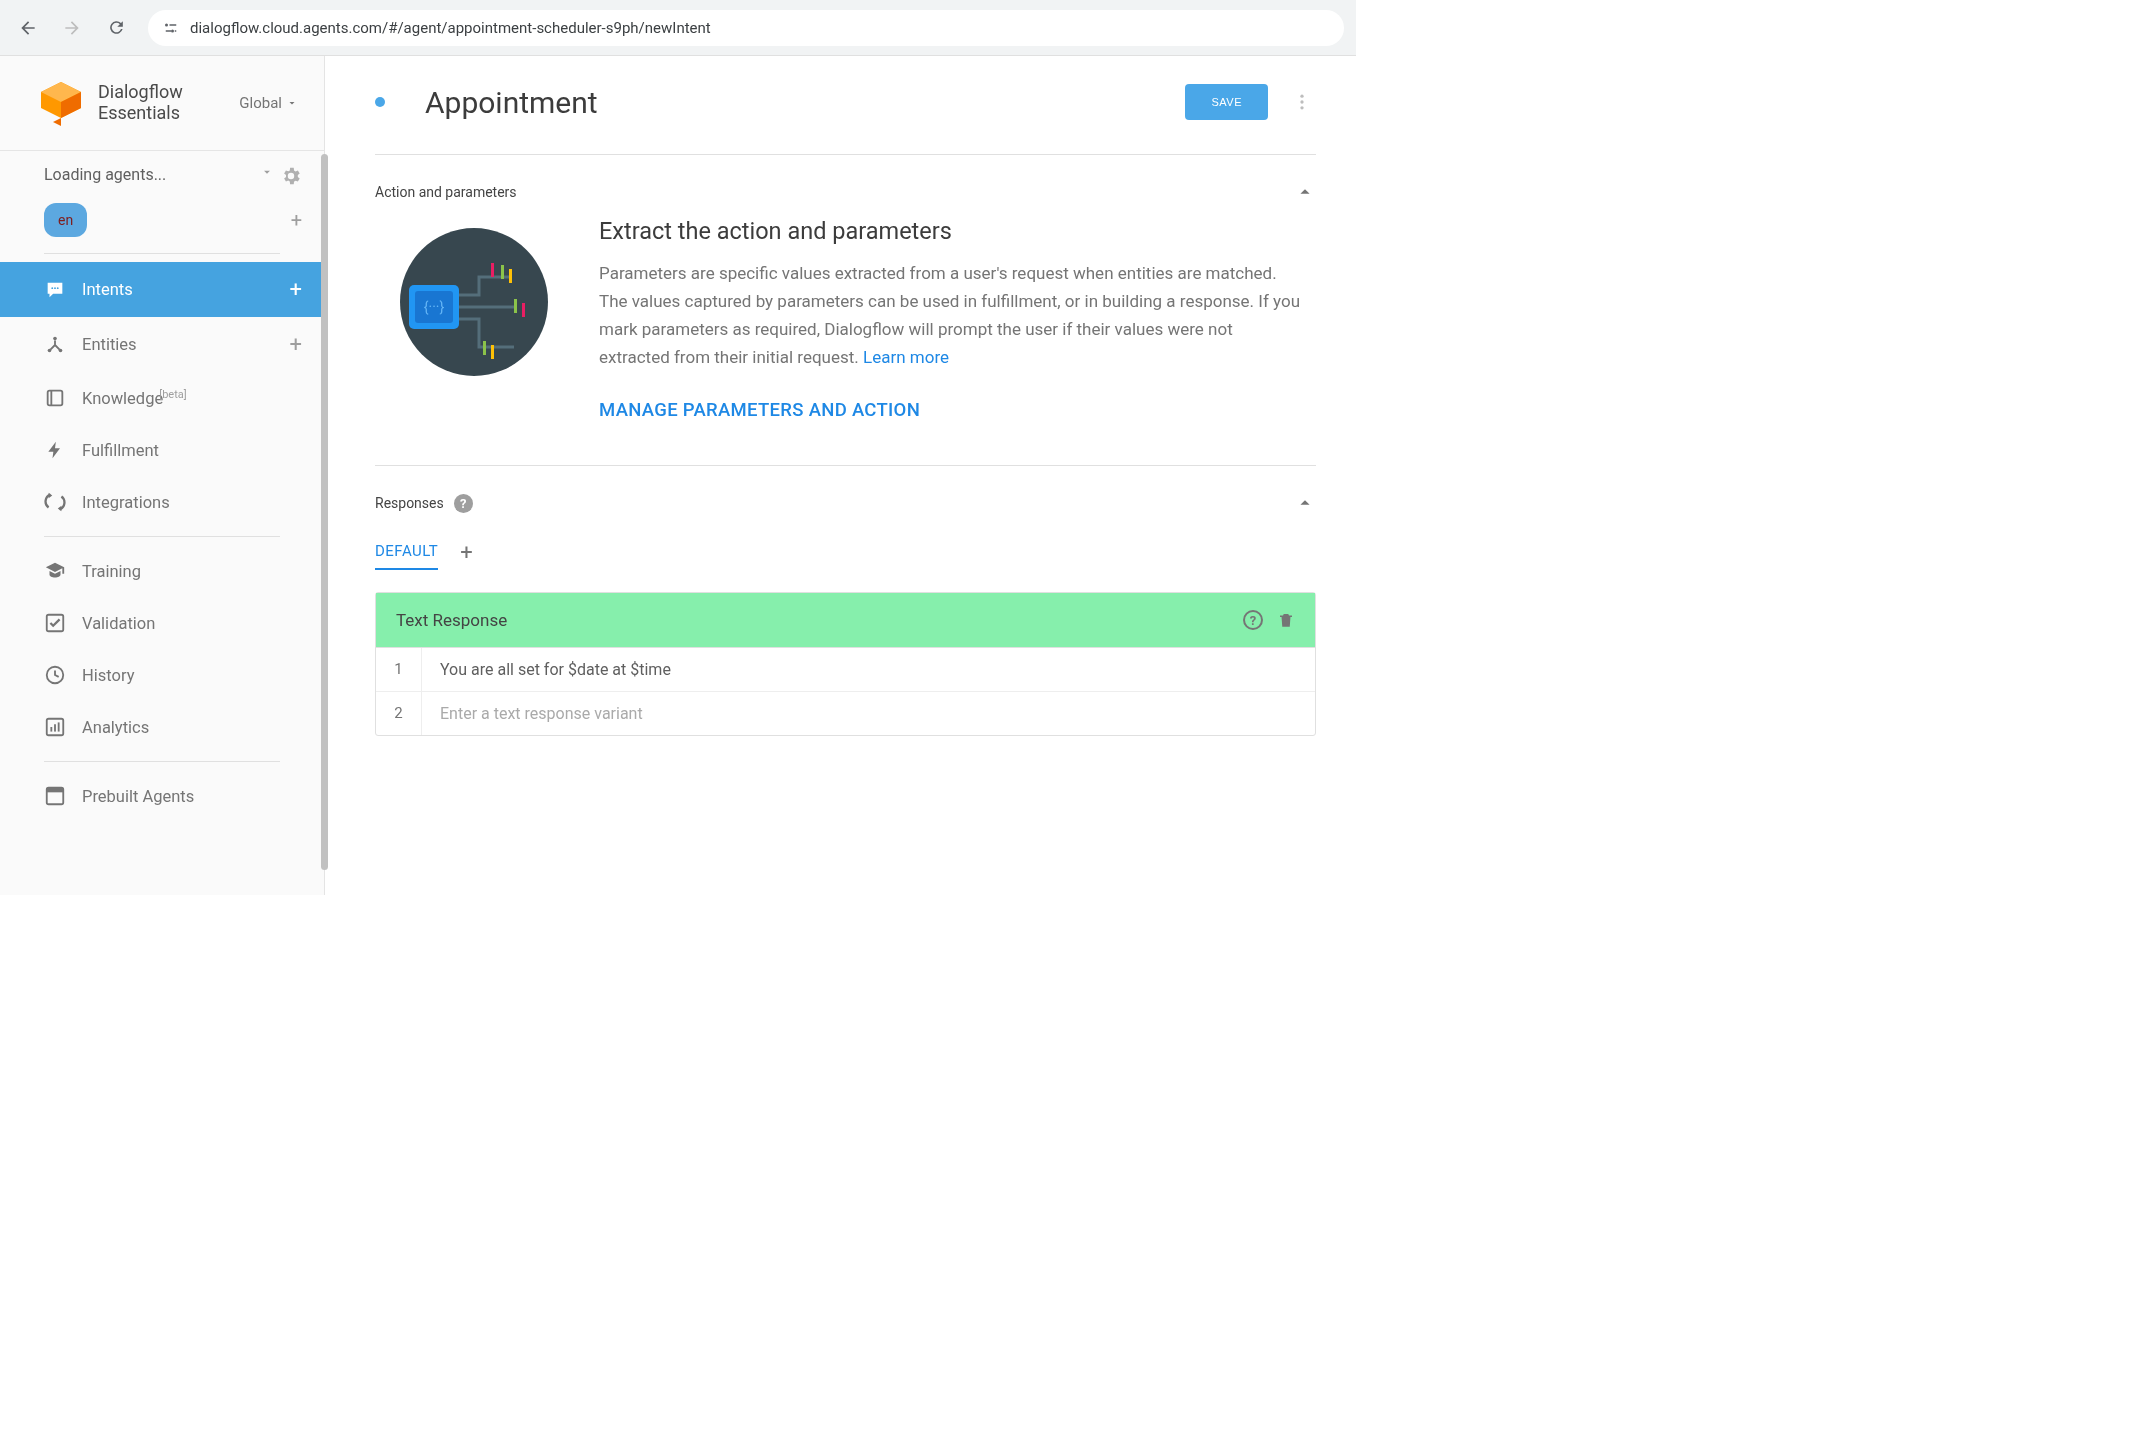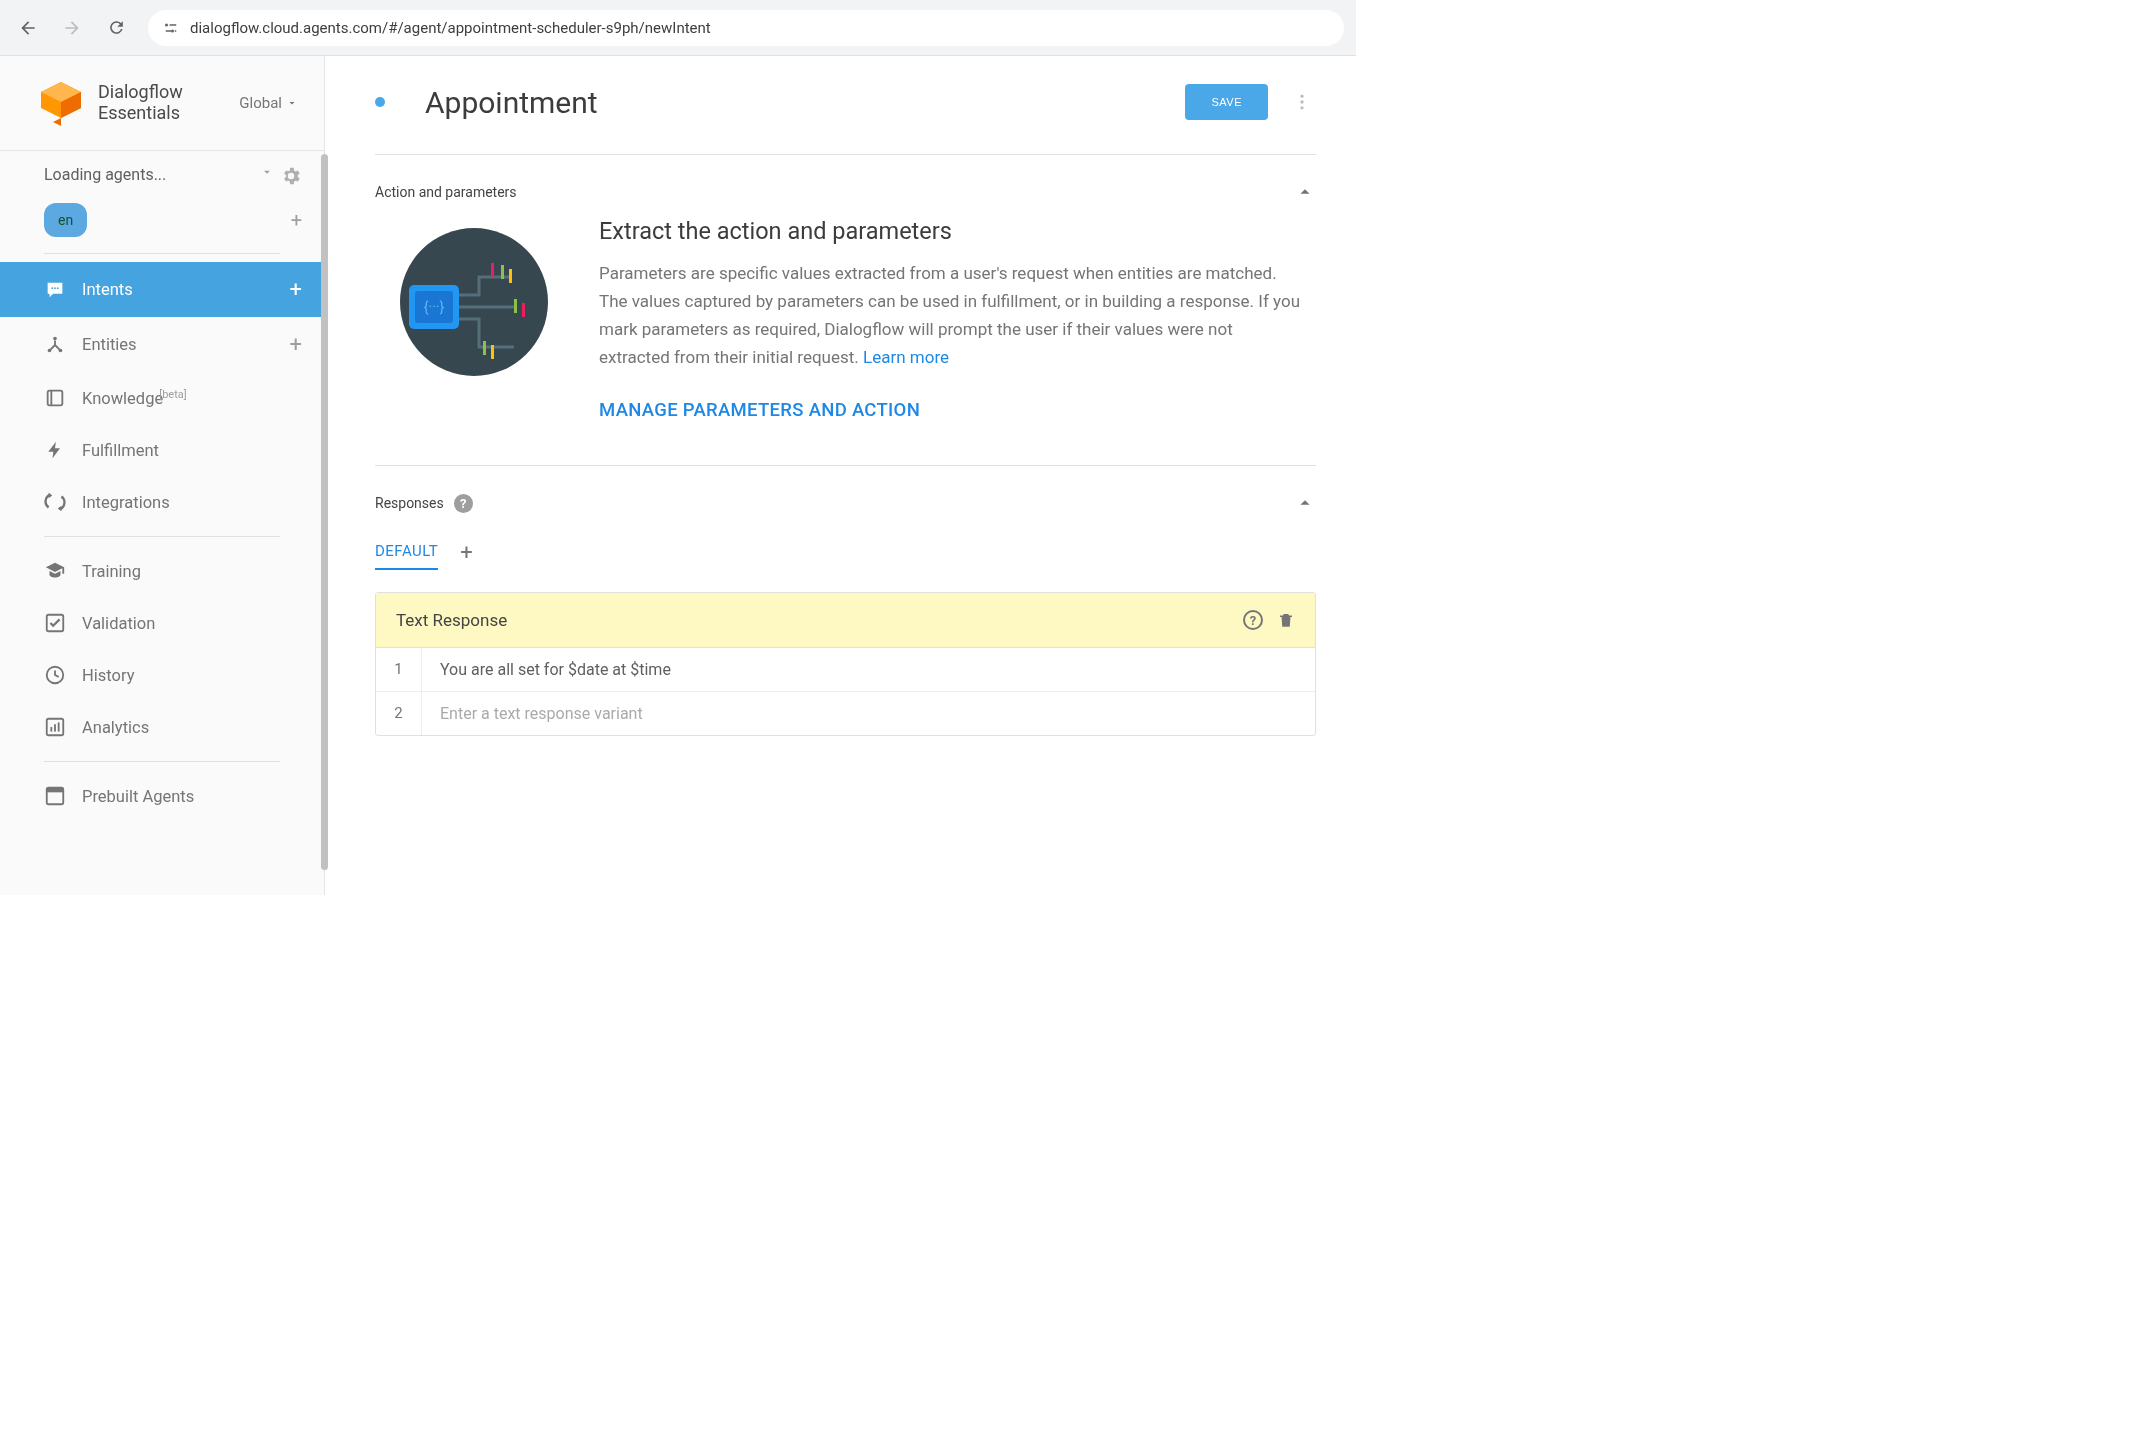--- a/index.html
+++ b/index.html
@@ -76,21 +76,21 @@
     color:#5f5f5f; font-size:16px;
   }
   .agent-row .caret { margin-left:auto; margin-right:6px; color:#9e9e9e; }
   .agent-row .gear { color:#b0b0b0; }
   
   .lang-row {
     display:flex; align-items:center; padding: 10px 22px 12px 44px;
     gap:10px;
   }
   .lang-pill {
-    background:#5ca8e0; color:#14532d; font-size:14px;
+    background:#5ca8e0; color:#7f1d1d; font-size:14px;
     padding: 9px 14px; border-radius: 12px;
   }
   .lang-row .plus { margin-left:auto; color:#9e9e9e; font-size:20px; }
   
   .side-divider { height:1px; background:#e0e0e0; margin: 4px 44px 0 44px; }
   
   .nav-list { padding-top: 8px; }
   .nav-item {
     display:flex; align-items:center;
     padding: 15px 22px 15px 44px;
@@ -153,21 +153,21 @@
   
   .resp-card {
     border:1px solid #e0e0e0; border-radius:3px;
     margin-top:22px;
   }
   .resp-card-head {
     display:flex; align-items:center;
     padding: 17px 20px;
     font-size:17px; color:#444;
     border-bottom:1px solid #e0e0e0;
-    background:#fef9c3;
+    background:#86efac;
   }
   .resp-card-head .icons { margin-left:auto; display:flex; gap:14px; color:#757575;}
   .resp-card-head .icons .q {
     width:20px;height:20px;border:2px solid #757575; border-radius:50%;
     display:flex;align-items:center;justify-content:center;font-size:13px;font-weight:bold;
   }
   .resp-row { display:flex; border-bottom:1px solid #eee;}
   .resp-row:last-child { border-bottom:none; }
   .resp-num { width:46px; text-align:center; padding:12px 0; color:#757575; border-right:1px solid #eee; font-size:15px;}
   .resp-val { flex:1; padding:12px 18px; font-size:16px; color:#5f5f5f;}

